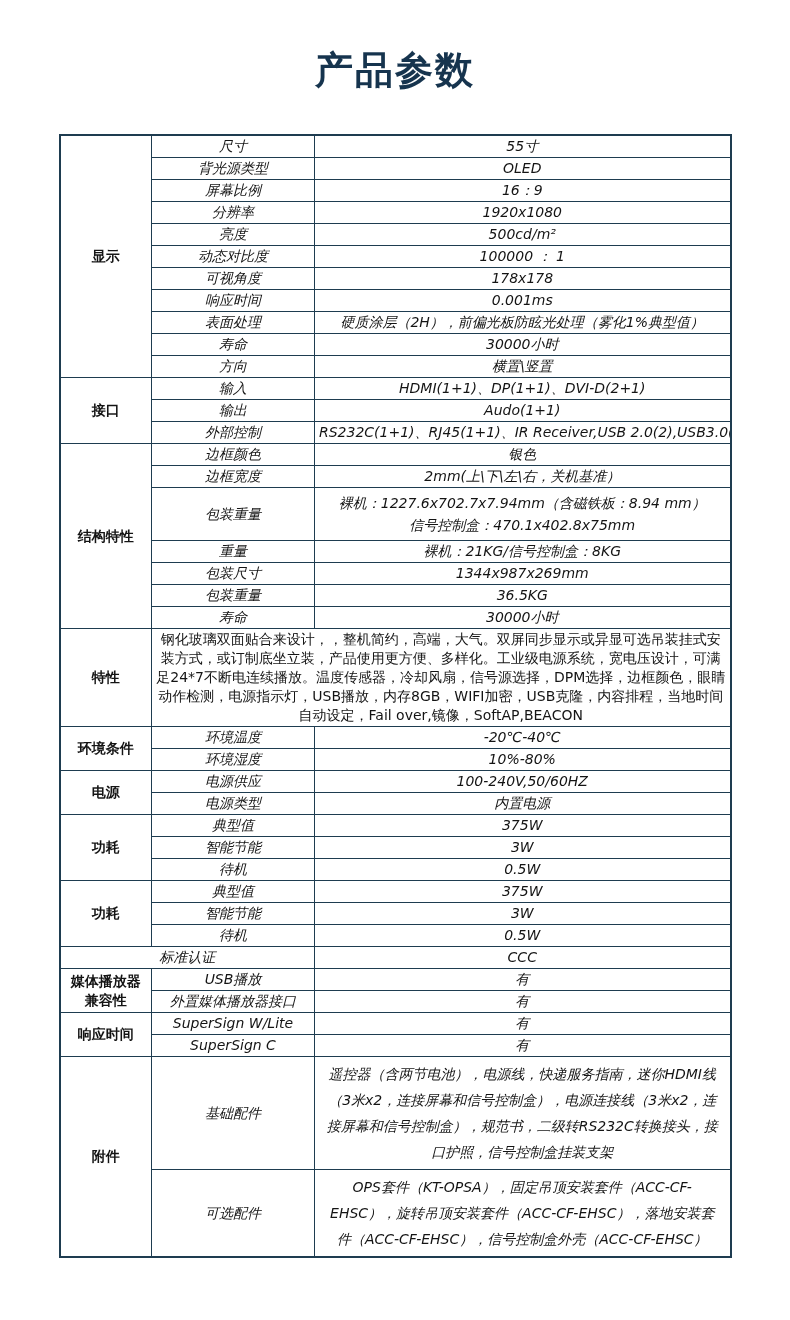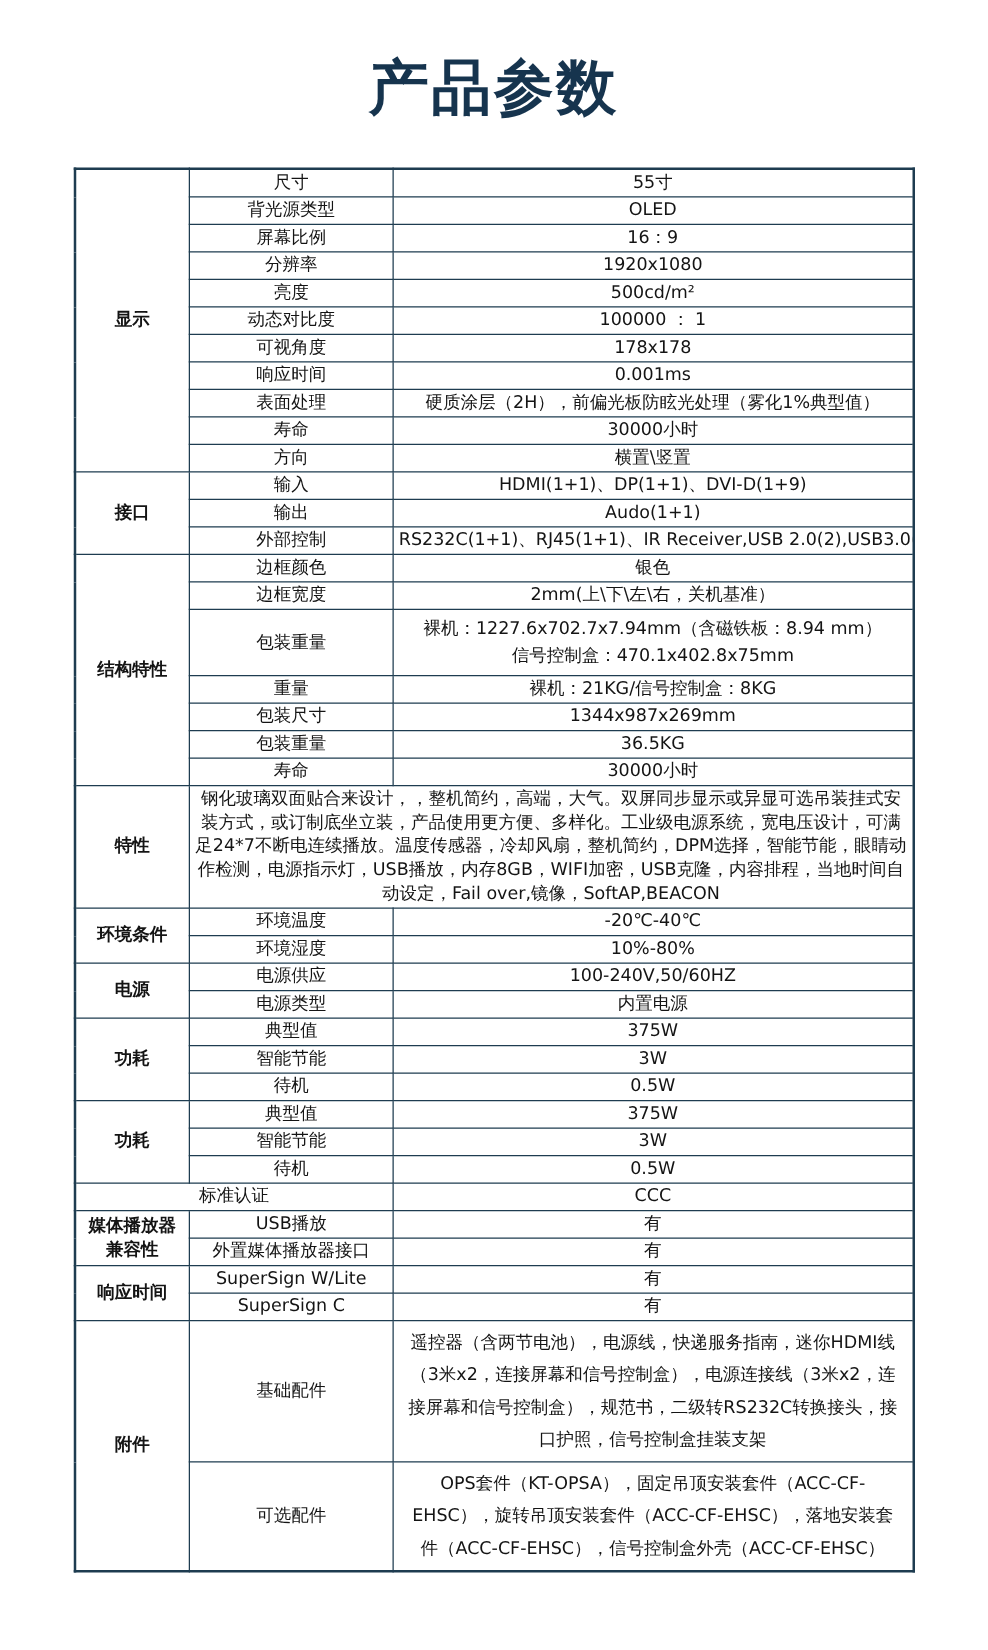--- a/index.html
+++ b/index.html
@@ -9,21 +9,21 @@
     height: 1320px;
     margin: 0 auto;
     font-family: "DejaVu Sans", "Liberation Sans", sans-serif;
     color: #1a1a1a;
     overflow: hidden;
   }
   .page-title {
     margin-top: 46px;
     margin-bottom: 0;
     text-align: center;
-    font-size: 48px;
+    font-size: 38px;
     font-weight: bold;
     letter-spacing: 2px;
     color: #16344e;
     line-height: 48px;
   }
   .table-wrap {
     margin: 40px auto 0 auto;
     width: 673px;
   }
   table.spec-table {
@@ -44,24 +44,26 @@
   }
   td.cat-cell {
     width: 92px;
     padding: 2px 6px;
     line-height: 20px;
     font-weight: bold;
   }
   td.label-cell {
     width: 163px;
     white-space: nowrap;
+    font-style: italic;
   }
   td.value-cell {
     white-space: nowrap;
     overflow: hidden;
+    font-style: italic;
   }
   td.value-cell.wrap {
     white-space: normal;
     line-height: 26px;
     padding: 4px 10px;
   }
   td.value-cell .value-line { line-height: 22px; }
   td.feature-cell {
     white-space: normal;
     text-align: center;
@@ -124,21 +126,21 @@
           <td class="label-cell">寿命</td>
           <td class="value-cell">30000小时</td>
         </tr>
         <tr>
           <td class="label-cell">方向</td>
           <td class="value-cell">横置\竖置</td>
         </tr>
         <tr>
           <td class="cat-cell" rowspan="3">接口</td>
           <td class="label-cell">输入</td>
-          <td class="value-cell">HDMI(1+1)、DP(1+1)、DVI-D(1+9)</td>
+          <td class="value-cell">HDMI(1+1)、DP(1+1)、DVI-D(2+1)</td>
         </tr>
         <tr>
           <td class="label-cell">输出</td>
           <td class="value-cell">Audo(1+1)</td>
         </tr>
         <tr>
           <td class="label-cell">外部控制</td>
           <td class="value-cell">RS232C(1+1)、RJ45(1+1)、IR Receiver,USB 2.0(2),USB3.0(2)</td>
         </tr>
         <tr>
@@ -168,21 +170,21 @@
         <tr>
           <td class="label-cell">包装重量</td>
           <td class="value-cell">36.5KG</td>
         </tr>
         <tr>
           <td class="label-cell">寿命</td>
           <td class="value-cell">30000小时</td>
         </tr>
         <tr>
           <td class="cat-cell">特性</td>
-          <td class="feature-cell" colspan="2">钢化玻璃双面贴合来设计，，整机简约，高端，大气。双屏同步显示或异显可选吊装挂式安装方式，或订制底坐立装，产品使用更方便、多样化。工业级电源系统，宽电压设计，可满足24*7不断电连续播放。温度传感器，冷却风扇，整机简约，DPM选择，智能节能，眼睛动作检测，电源指示灯，USB播放，内存8GB，WIFI加密，USB克隆，内容排程，当地时间自动设定，Fail over,镜像，SoftAP,BEACON</td>
+          <td class="feature-cell" colspan="2">钢化玻璃双面贴合来设计，，整机简约，高端，大气。双屏同步显示或异显可选吊装挂式安装方式，或订制底坐立装，产品使用更方便、多样化。工业级电源系统，宽电压设计，可满足24*7不断电连续播放。温度传感器，冷却风扇，信号源选择，DPM选择，边框颜色，眼睛动作检测，电源指示灯，USB播放，内存8GB，WIFI加密，USB克隆，内容排程，当地时间自动设定，Fail over,镜像，SoftAP,BEACON</td>
         </tr>
         <tr>
           <td class="cat-cell" rowspan="2">环境条件</td>
           <td class="label-cell">环境温度</td>
           <td class="value-cell">-20℃-40℃</td>
         </tr>
         <tr>
           <td class="label-cell">环境湿度</td>
           <td class="value-cell">10%-80%</td>
         </tr>

